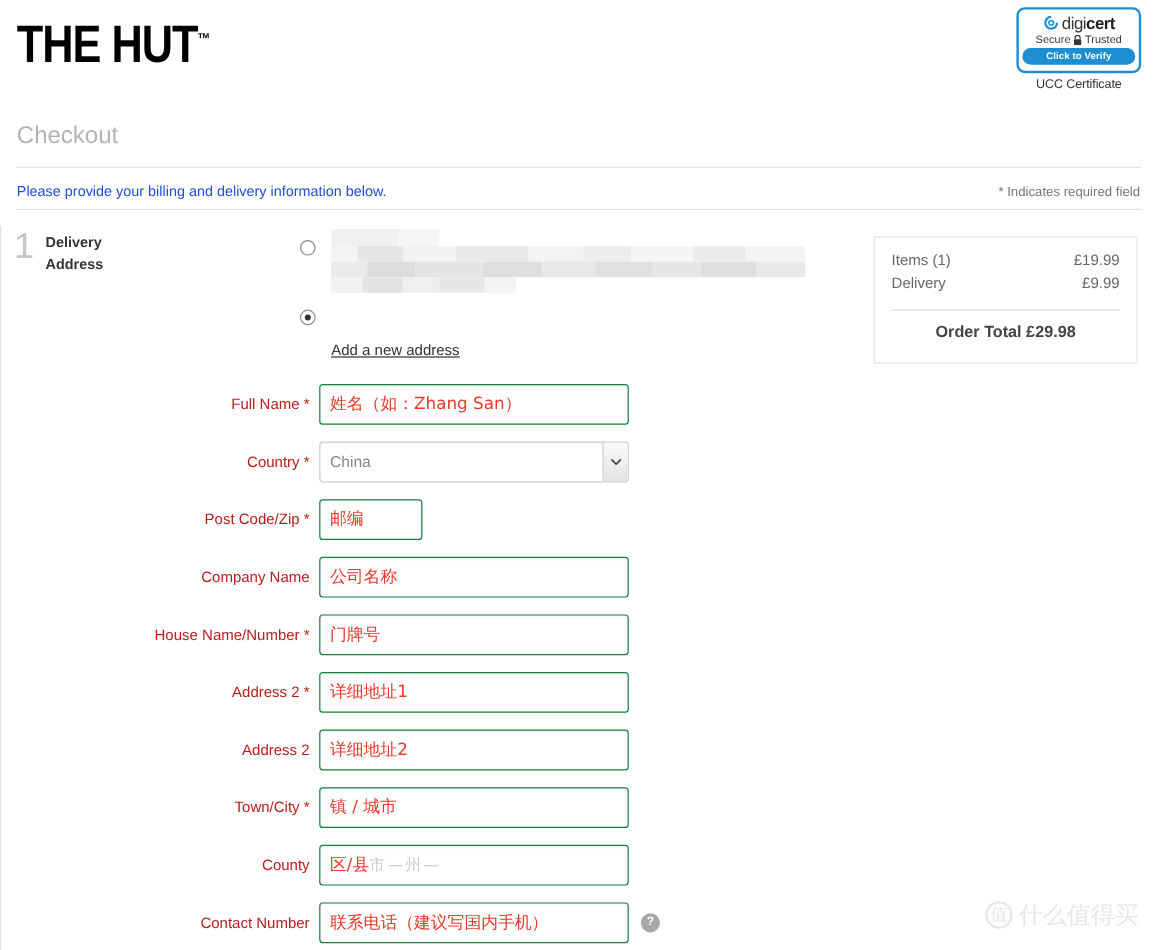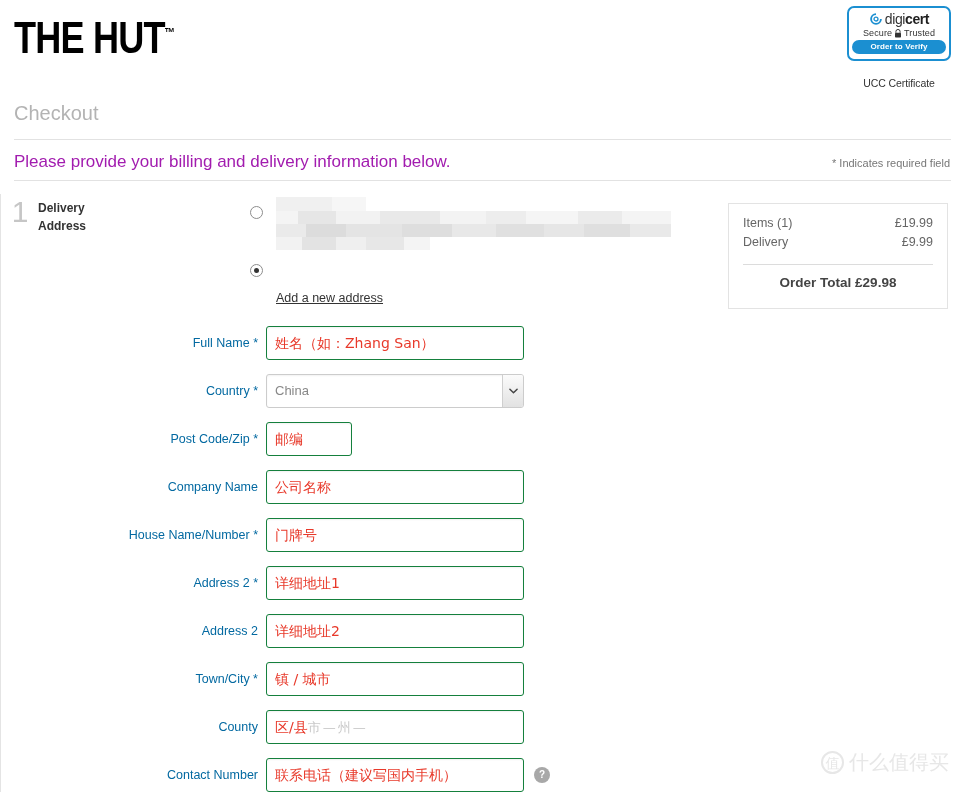--- a/index.html
+++ b/index.html
@@ -96,21 +96,21 @@
     color: #fff;
     font-size: 8px;
     font-weight: bold;
     border-radius: 9px;
     padding: 2px 0 3px 0;
     letter-spacing: 0.1px;
   }
   .ucc-label {
     font-size: 10.5px;
     color: #333;
-    margin-top: 16px;
+    margin-top: 3px;
     white-space: nowrap;
     letter-spacing: -0.1px;
   }
 
   
   .page-title {
     margin: 0;
     padding: 0 0 0 14px;
     font-size: 20px;
     font-weight: normal;
@@ -122,22 +122,22 @@
     background: #e2e2e2;
     margin: 8px 14px 0 14px;
   }
   .intro-row {
     display: flex;
     justify-content: space-between;
     align-items: baseline;
     padding: 12px 15px 0 14px;
   }
   .intro-text {
-    font-size: 17px;
-    color: #a21caf;
+    font-size: 12px;
+    color: #1d4ed8;
   }
   .required-note {
     font-size: 11px;
     color: #777;
   }
 
   
   .main {
     display: flex;
     padding-top: 13px;
@@ -238,21 +238,21 @@
   .field-row {
     display: flex;
     align-items: center;
     height: 48px;
   }
   .field-label {
     width: 265px;
     text-align: right;
     padding-right: 8px;
     font-size: 12.5px;
-    color: #0369a1;
+    color: #b91c1c;
     white-space: nowrap;
   }
   .field-ctl {
     display: flex;
     align-items: center;
   }
   .txt {
     width: 258px;
     height: 34px;
     border: 1px solid #15803d;
@@ -393,21 +393,21 @@
         <span class="dc-word"><span class="light">digi</span><span>cert</span></span>
       </div>
       <div class="dc-secure">
         <span>Secure</span>
         <svg class="lock-ico" viewBox="0 0 10 12">
           <path d="M2.2 5V3.4a2.8 2.8 0 0 1 5.6 0V5" fill="none" stroke="#333" stroke-width="1.3"></path>
           <rect x="1" y="5" width="8" height="6.4" rx="1" fill="#333"></rect>
         </svg>
         <span>Trusted</span>
       </div>
-      <div class="dc-verify">Order to Verify</div>
+      <div class="dc-verify">Click to Verify</div>
     </div>
     <div class="ucc-label">UCC Certificate</div>
   </div>
 </div>
 
 <h1 class="page-title">Checkout</h1>
 <div class="rule"></div>
 
 <div class="intro-row">
   <div class="intro-text">Please provide your billing and delivery information below.</div>

